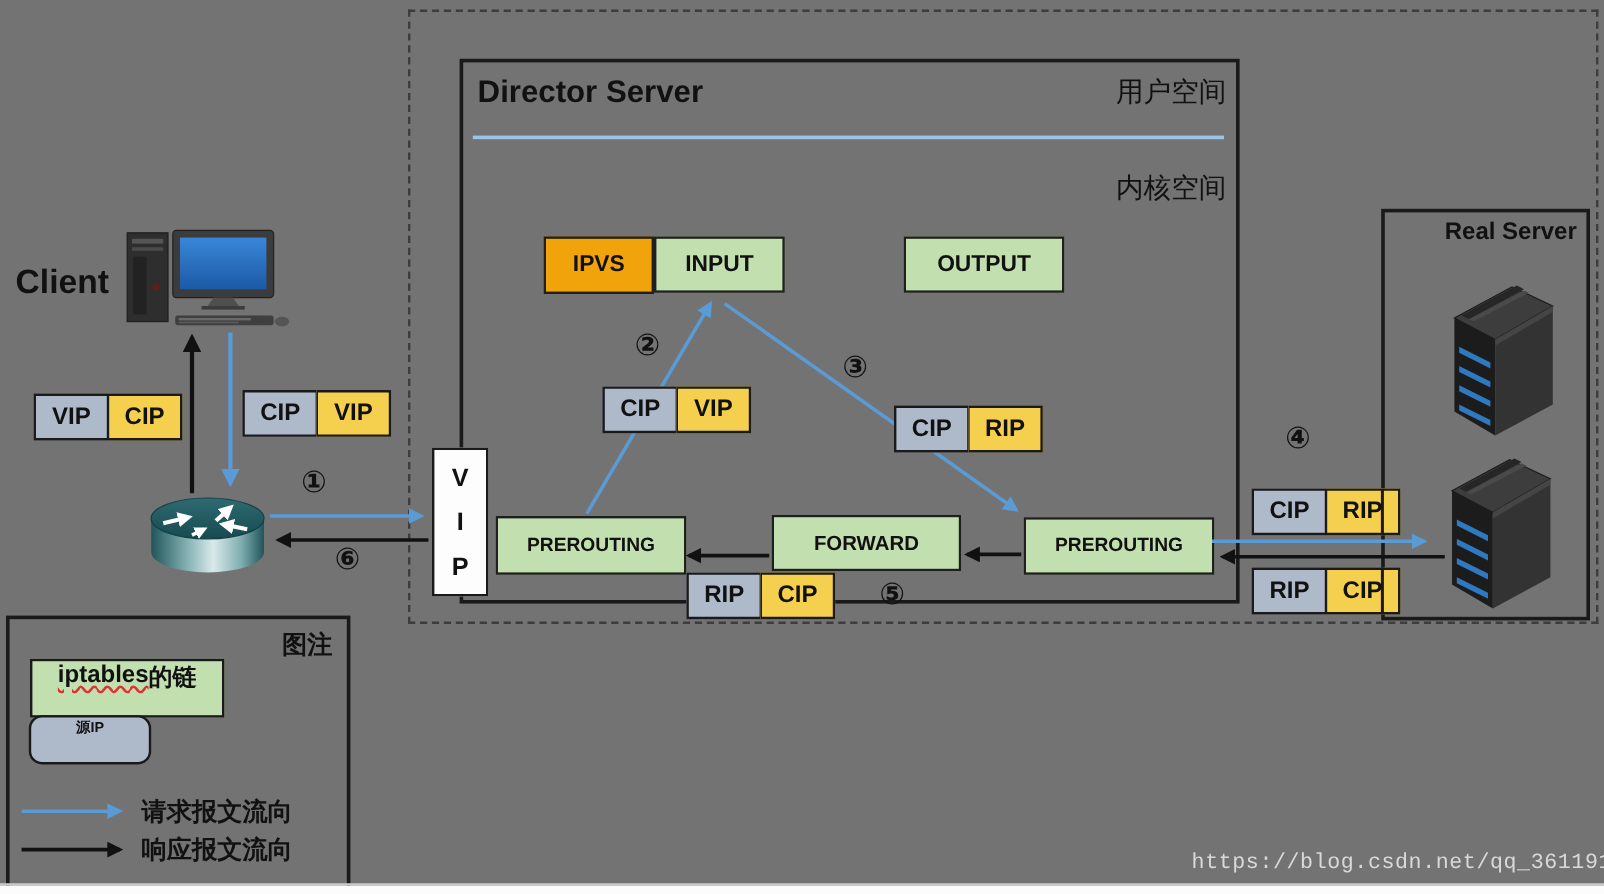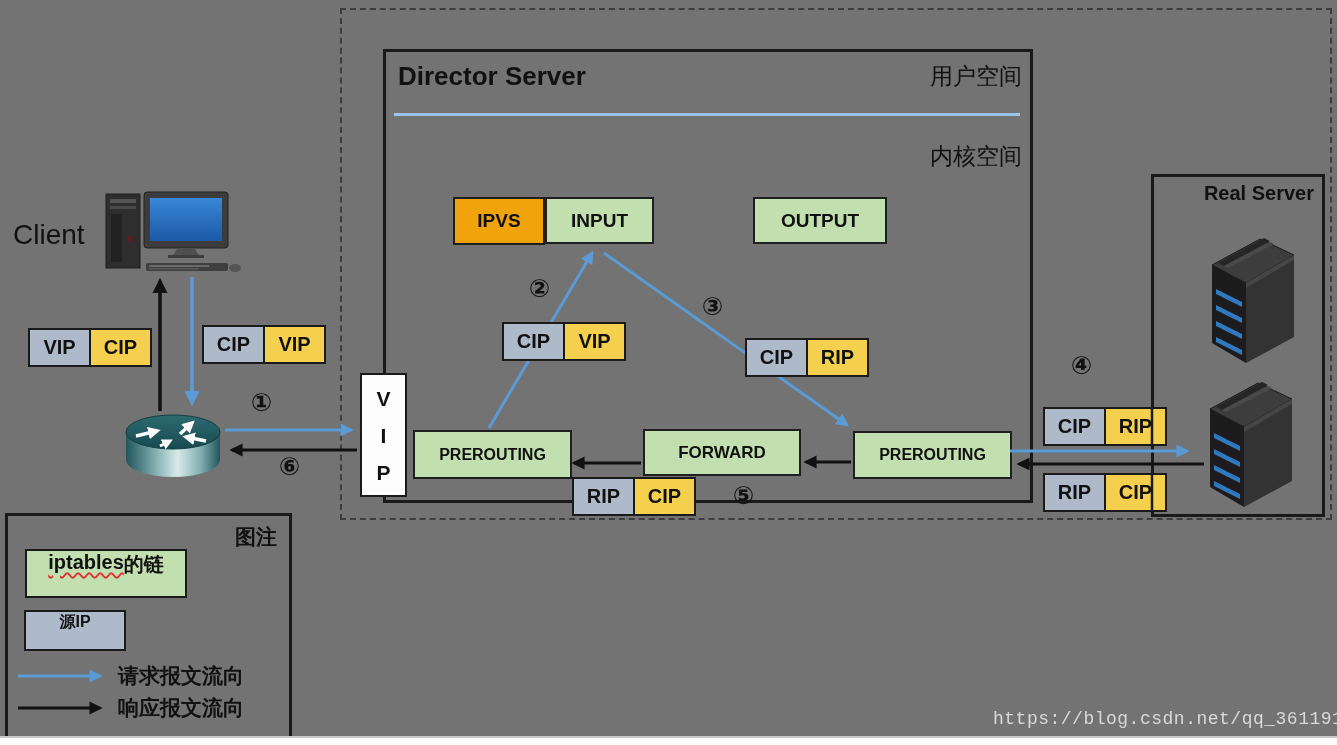--- a/index.html
+++ b/index.html
@@ -28,28 +28,28 @@
           font-size:21px;font-weight:bold;line-height:37px;}
   
   .pkt{display:flex;z-index:25;}
   .pkt .cell{width:59px;height:35px;display:flex;align-items:center;justify-content:center;
              font-weight:bold;font-size:20px;border:2px solid #1a1a1a;}
   .pkt .src{background:#AEBAC9;border-right-width:1px;}
   .pkt .dst{background:#F5D04E;border-left-width:1px;}
   
   .step{font-size:25px;font-weight:bold;line-height:1;z-index:27;}
   
-  .client-label{left:13px;top:219px;font-size:28px;font-weight:normal;z-index:10;}
+  .client-label{left:13px;top:219px;font-size:28px;font-weight:bold;z-index:10;}
   
   .legend{left:5px;top:513px;width:281px;height:225px;border:3px solid #1a1a1a;z-index:10;}
   .legend-title{position:absolute;right:12px;top:7px;font-size:21px;font-weight:bold;}
   .legend-box{position:absolute;display:flex;align-items:flex-start;justify-content:center;
               font-weight:bold;border:2px solid #1a1a1a;}
   .legend-green{left:17px;top:33px;width:158px;height:45px;background:#C2DFAF;font-size:20px;}
-  .legend-grey{left:16px;top:94px;width:98px;height:37px;background:#AEBAC9;font-size:16px;}
+  .legend-grey{left:16px;top:80px;width:98px;height:37px;background:#AEBAC9;font-size:12px;border-radius:11px;}
   .legend-yellow{left:144px;top:93px;width:94px;height:38px;background:#F5D04E;font-size:20px;border-width:3px;}
   .squiggle{text-decoration-line:underline;text-decoration-style:wavy;text-decoration-color:#e03131;
             text-decoration-thickness:2px;text-underline-offset:3px;}
   .legend-flow{position:absolute;left:110px;font-size:21px;font-weight:bold;}
   
   .watermark{left:993px;top:709px;font-family:"Liberation Mono","DejaVu Sans Mono",monospace;
              font-size:18px;letter-spacing:.5px;color:#d9d9d9;z-index:28;}
   .bottom-line{left:0;top:736px;width:100%;height:2px;background:#c9c9c9;z-index:29;}
   .bottom-strip{left:0;top:738px;width:100%;height:7px;background:#fcfcfc;z-index:29;}
   svg.overlay{left:0;top:0;z-index:20;pointer-events:none;}

